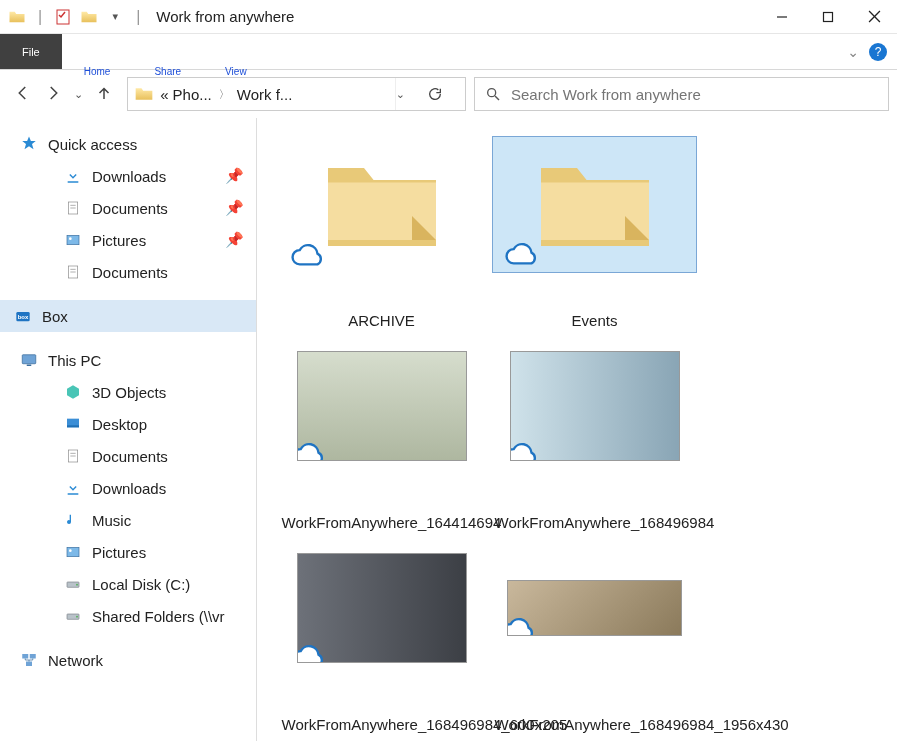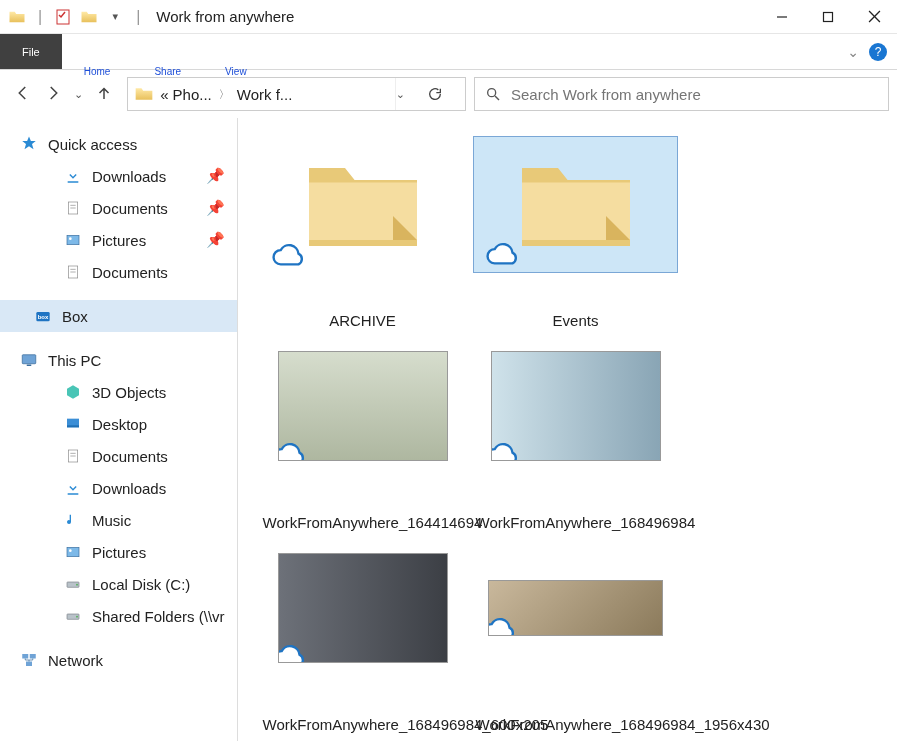--- a/index.html
+++ b/index.html
@@ -32,21 +32,21 @@
   .addressbar .crumb { white-space:nowrap; }
   .addressbar .chev { color:#666; font-size:11px; padding:0 3px;}
   .addr-right { display:flex; align-items:center; gap:10px; padding-right:4px; border-left:1px solid #eee; height:100%;}
   .refreshbox { width:40px; display:flex; align-items:center; justify-content:center; }
   .searchbar { width: 415px; display: flex; align-items: center; border: 1px solid #ccc; height: 34px; padding: 0 10px; gap: 10px; }
   .searchbar input { border: none; outline: none; font-size: 15px; flex:1; color:#555;}
   .searchbar svg { stroke: #555; }
 
   
   .main { display: flex; height: calc(741px - 34px - 36px - 48px); }
-  .sidebar { width: 238px; border-right: 1px solid #ddd; overflow: hidden; padding-top: 10px; }
+  .sidebar { width: 257px; border-right: 1px solid #ddd; overflow: hidden; padding-top: 10px; }
   .side-item { display: flex; align-items: center; height: 32px; padding-left: 20px; gap: 10px; font-size: 15px; position:relative;}
   .side-item.sub { padding-left: 64px; }
   .side-item .pin { position:absolute; right:12px; color:#888; }
   .side-item.active { background: #d9e8f6; }
   .side-section { height: 12px; }
   .side-item .ico { width:18px; height:18px; display:flex; align-items:center; justify-content:center; flex-shrink:0;}
 
   .content { flex: 1; padding: 14px 18px; display: flex; flex-wrap: wrap; align-content: flex-start; gap: 0; overflow:auto;}
   .tile { width: 213px; height: 202px; display: flex; flex-direction: column; align-items: center; justify-content: flex-end; padding: 4px; gap: 6px; }
   .tile.selected .thumb-wrap { background:#cde6f7; border:1px solid #7aa7d6; }
@@ -227,21 +227,21 @@
           <svg width="16" height="16" viewBox="0 0 24 24">
             <rect x="5" y="3" width="14" height="18" fill="#fff" stroke="#888"></rect>
             <line x1="8" y1="8" x2="16" y2="8" stroke="#888"></line>
             <line x1="8" y1="12" x2="16" y2="12" stroke="#888"></line>
           </svg>
         </span>
       <span>Documents</span>
     </div>
 
     <div class="side-section"></div>
-    <div class="side-item active" style="padding-left:34px">
+    <div class="side-item active" style="padding-left:14px">
       <span class="ico">
           <svg width="16" height="16" viewBox="0 0 24 24">
             <rect x="2" y="6" width="20" height="14" rx="2" fill="#1f74c3"></rect>
             <text x="12" y="17" text-anchor="middle" font-size="9" fill="#fff" font-weight="bold">box</text>
           </svg>
         </span>
       <span>Box</span>
     </div>
 
     <div class="side-section"></div>

